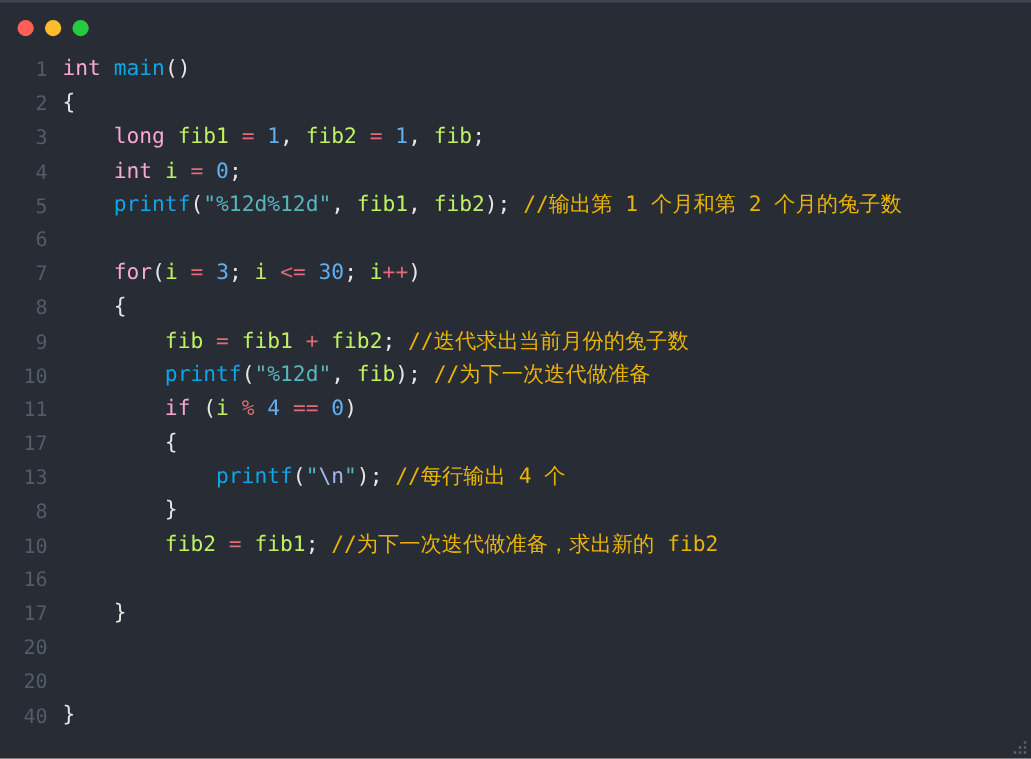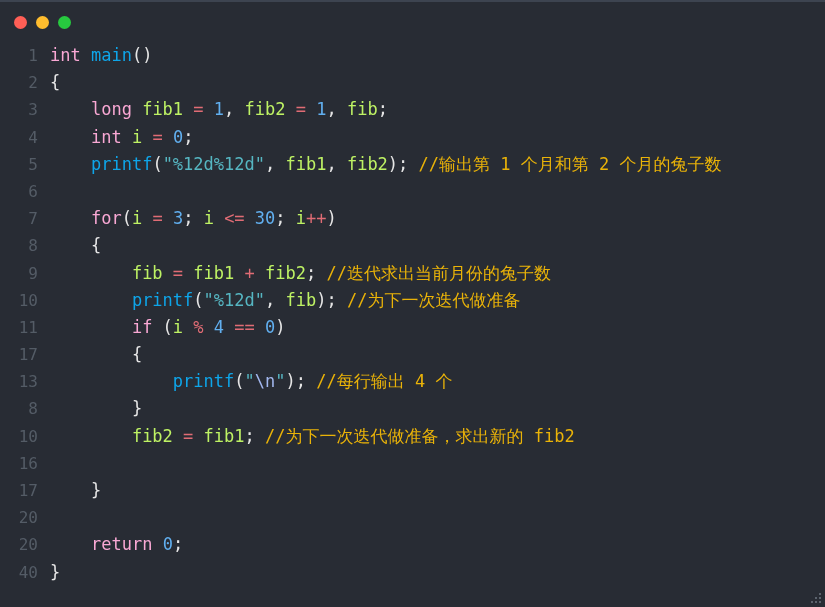--- a/index.html
+++ b/index.html
@@ -114,21 +114,21 @@
       <div class="row"><div class="lineno">9</div><div class="codetext"><span class="id">        </span><span class="id">fib </span><span class="op">=</span><span class="id"> fib1 </span><span class="op">+</span><span class="id"> fib2</span><span class="punc">;</span><span class="id"> </span><span class="cmt">//迭代求出当前月份的兔子数</span></div></div>
       <div class="row"><div class="lineno">10</div><div class="codetext"><span class="id">        </span><span class="fn">printf</span><span class="punc">(</span><span class="str">"%12d"</span><span class="punc">, </span><span class="id">fib</span><span class="punc">);</span><span class="id"> </span><span class="cmt">//为下一次迭代做准备</span></div></div>
       <div class="row"><div class="lineno">11</div><div class="codetext"><span class="id">        </span><span class="kw">if</span><span class="punc"> (</span><span class="id">i </span><span class="op">%</span><span class="id"> </span><span class="num">4</span><span class="id"> </span><span class="op">==</span><span class="id"> </span><span class="num">0</span><span class="punc">)</span></div></div>
       <div class="row"><div class="lineno">17</div><div class="codetext"><span class="id">        </span><span class="punc">{</span></div></div>
       <div class="row"><div class="lineno">13</div><div class="codetext"><span class="id">            </span><span class="fn">printf</span><span class="punc">(</span><span class="str">"</span><span class="esc">\n</span><span class="str">"</span><span class="punc">);</span><span class="id"> </span><span class="cmt">//每行输出 4 个</span></div></div>
       <div class="row"><div class="lineno">8</div><div class="codetext"><span class="id">        </span><span class="punc">}</span></div></div>
       <div class="row"><div class="lineno">10</div><div class="codetext"><span class="id">        </span><span class="id">fib2 </span><span class="op">=</span><span class="id"> fib1</span><span class="punc">;</span><span class="id"> </span><span class="cmt">//为下一次迭代做准备，求出新的 fib2</span></div></div>
       <div class="row"><div class="lineno">16</div></div>
       <div class="row"><div class="lineno">17</div><div class="codetext"><span class="id">    </span><span class="punc">}</span></div></div>
       <div class="row"><div class="lineno">20</div><div class="codetext"></div></div>
-      <div class="row"><div class="lineno">20</div><div class="codetext"><span class="id">    </span><span class="kw">return</span><span class="id"> </span><span class="num">0</span><span class="punc">;</span></div></div>
+      <div class="row"><div class="lineno">20</div></div>
       <div class="row"><div class="lineno">40</div><div class="codetext"><span class="punc">}</span></div></div>
     </div>
 
   <svg id="grip" viewBox="0 0 12 12">
     <g fill="#9aa4b0">
       <rect x="9" y="1" width="2" height="2"></rect>
       <rect x="5" y="5" width="2" height="2"></rect>
       <rect x="9" y="5" width="2" height="2"></rect>
       <rect x="1" y="9" width="2" height="2"></rect>
       <rect x="5" y="9" width="2" height="2"></rect>

